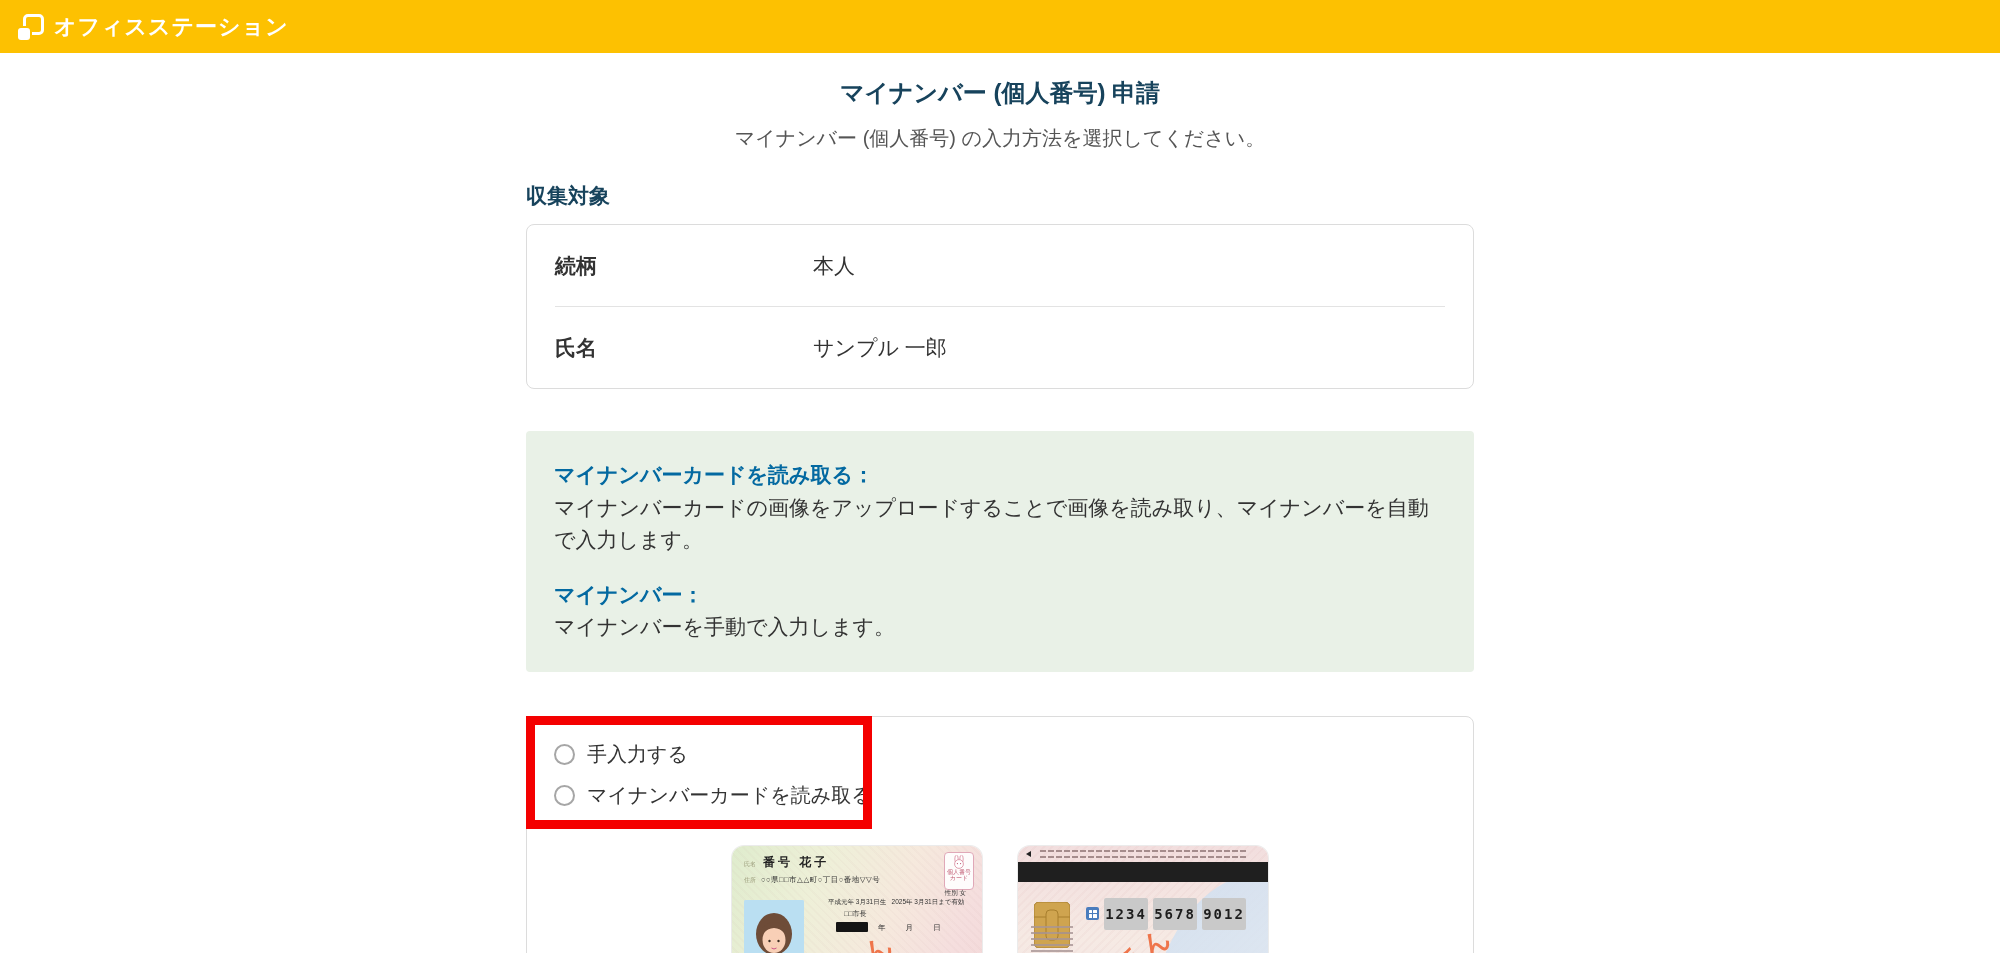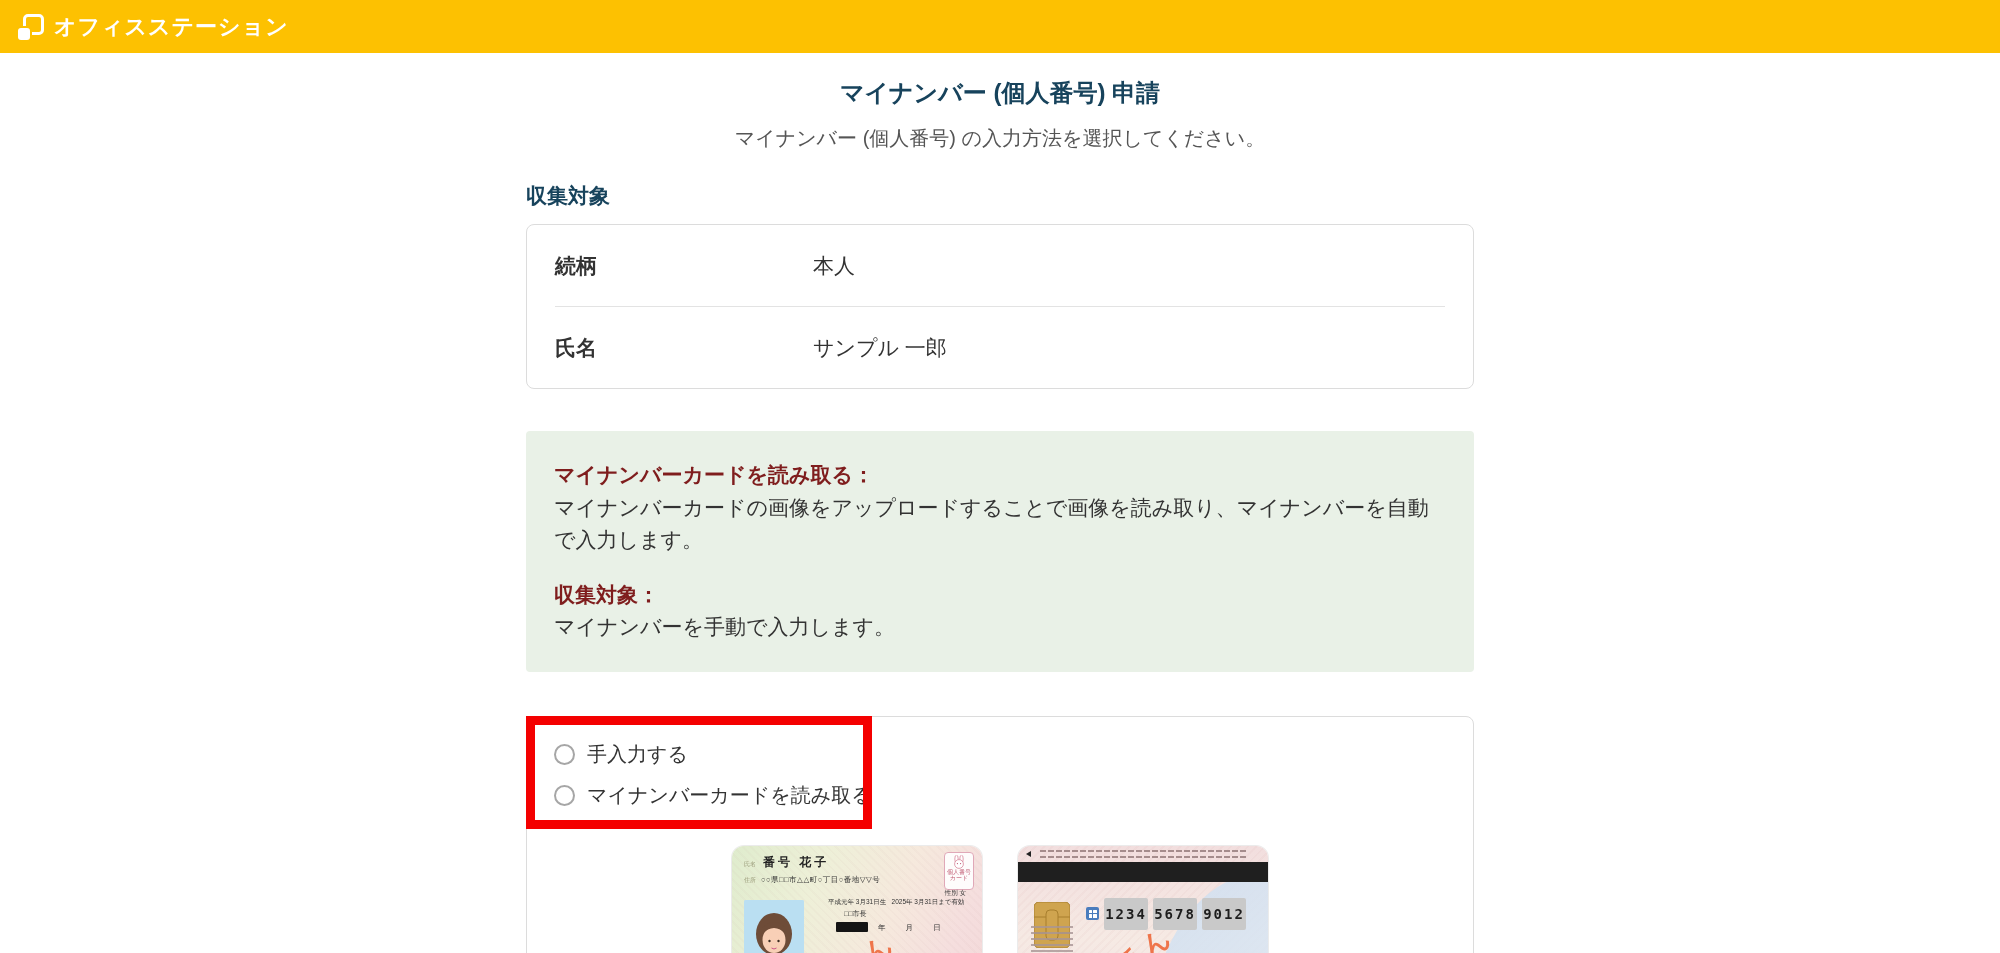--- a/index.html
+++ b/index.html
@@ -96,21 +96,21 @@
   
   .info-box {
     margin-top: 42px;
     background: #e9f1e7;
     border-radius: 4px;
     padding: 28px;
     font-size: 21px;
     line-height: 1.55;
     color: #333;
   }
-  .info-box .ib-title { font-weight: bold; color: #7f1d1d; }
+  .info-box .ib-title { font-weight: bold; color: #0369a1; }
   .info-box .ib-title.second { margin-top: 22px; }
 
   
   .method-panel {
     margin-top: 44px;
     border: 1px solid #dcdcdc;
     border-radius: 8px;
     position: relative;
     height: 430px;
     background: #fff;
@@ -274,21 +274,21 @@
     <div class="kv-divider"></div>
     <div class="kv-row">
       <span class="k">氏名</span>
       <span class="v">サンプル 一郎</span>
     </div>
   </section>
 
   <section class="info-box">
     <div class="ib-title">マイナンバーカードを読み取る：</div>
     <div class="ib-desc">マイナンバーカードの画像をアップロードすることで画像を読み取り、マイナンバーを自動で入力します。</div>
-    <div class="ib-title second">収集対象：</div>
+    <div class="ib-title second">マイナンバー：</div>
     <div class="ib-desc">マイナンバーを手動で入力します。</div>
   </section>
 
   <section class="method-panel">
     <div class="highlight-box"></div>
 
     <div class="radio-group">
       <div class="radio-row">
         <span class="radio-circle"></span>
         <span class="radio-label">手入力する</span>

